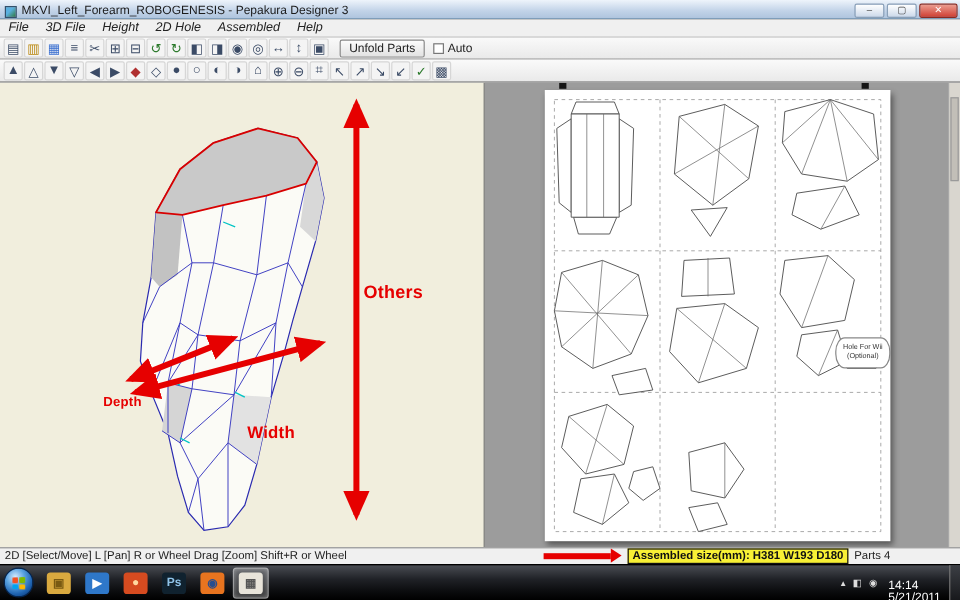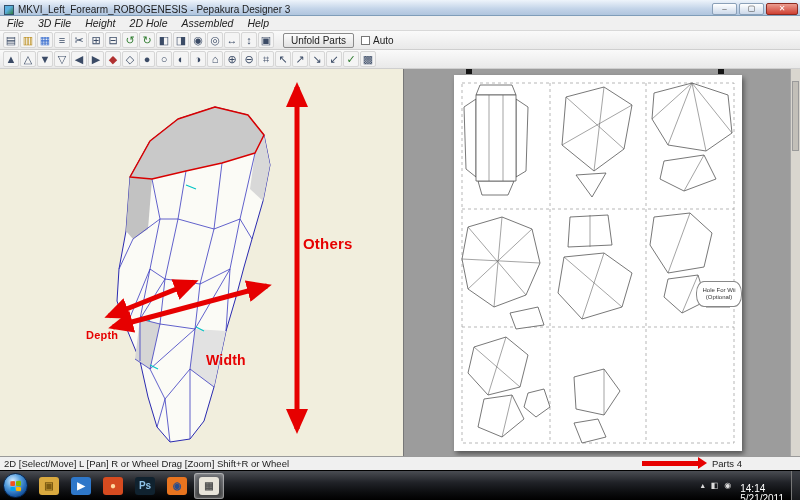--- a/index.html
+++ b/index.html
@@ -328,20 +328,21 @@
       <div class="scroll2d">
         <div class="thumb"></div>
       </div>
     </div>
   </div>
 
   <div class="statusbar">
     <span>2D [Select/Move] L [Pan] R or Wheel Drag [Zoom] Shift+R or Wheel</span>
     <span class="size-cluster">
       <span class="red-arrow"></span>
+      <span class="size-box">Assembled size(mm): H381 W193 D180</span>
       <span class="parts">Parts 4</span>
     </span>
   </div>
 
   <div class="taskbar">
     <div class="orb">
       <span class="flag">
         <span class="fl1"></span>
           <span class="fl2"></span>
           <span class="fl3"></span>

